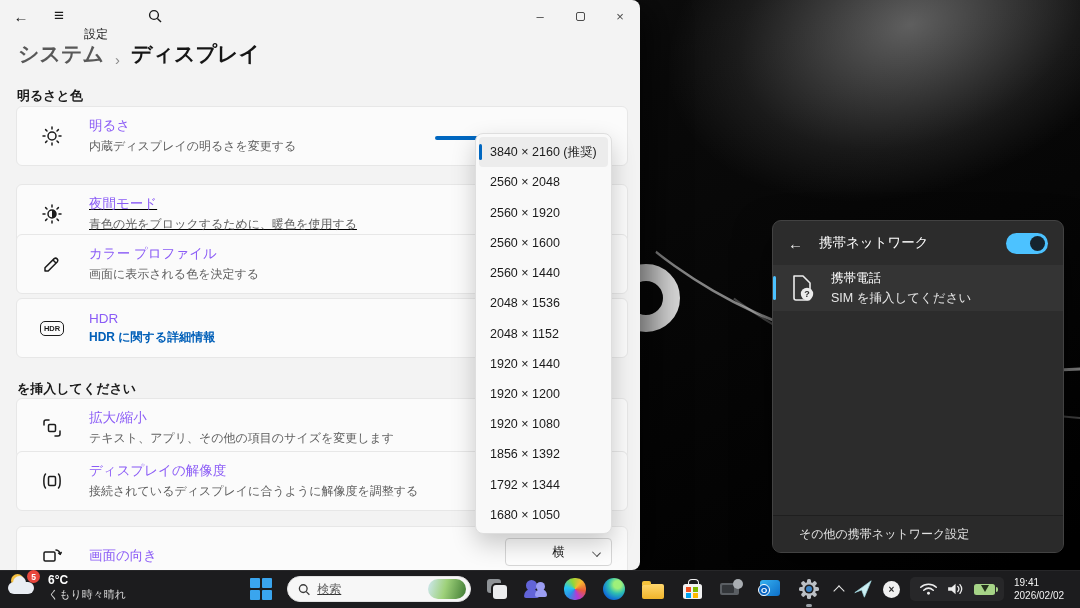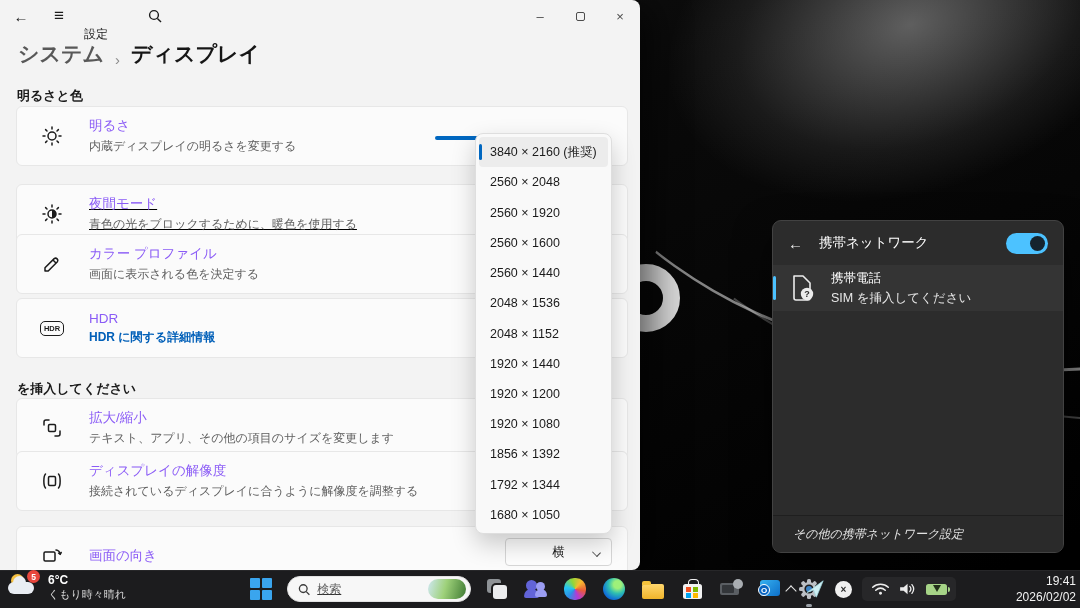--- a/index.html
+++ b/index.html
@@ -71,21 +71,21 @@
   .toggle { margin-left:auto; width:42px; height:21px; border-radius:11px; background:#4cc2ff; position:relative; }
   .toggle .knob { position:absolute; right:3px; top:3px; width:15px; height:15px; border-radius:50%; background:#15242e; }
   .sim-item { height:46px; background:#343434; display:flex; align-items:center; padding-left:17px; position:relative; }
   .sim-item::before { content:""; position:absolute; left:0; top:50%; transform:translateY(-50%);
             width:3px; height:24px; border-radius:2px; background:#4cc2ff; }
   .sim-ico { width:26px; height:30px; margin-right:15px; position:relative; }
   .sim-t1 { font-size:12.5px; color:#ffffff; }
   .sim-t2 { font-size:12.5px; color:#e8e8e8; margin-top:3px; }
   .fly-body { flex:1; background:#2c2c2c; }
   .fly-foot { height:37px; border-top:1px solid #1f1f1f; background:#2a2a2a; display:flex; align-items:center;
-            padding-left:20px; font-size:12px; color:#e3e3e3;font-style:italic; }
+            padding-left:26px; font-size:12px; color:#e3e3e3; }
 
   
   .taskbar { position:absolute; left:0; top:570px; width:1080px; height:38px; background:#1c1c1e;
              border-top:1px solid rgba(255,255,255,.05); z-index:50; }
   .weather { position:absolute; left:8px; top:573px; display:flex; align-items:center; gap:8px; z-index:51; }
   .w-ico { position:relative; width:32px; height:28px; }
   .w-sun { position:absolute; left:3px; top:1px; width:13px; height:13px; border-radius:50%; background:#f6c244; }
   .w-cloud { position:absolute; left:0; top:9px; width:26px; height:12px; border-radius:8px; background:#e9edf3; }
   .w-cloud::before { content:""; position:absolute; left:5px; top:-6px; width:13px; height:13px; border-radius:50%; background:#e9edf3; }
   .w-badge { position:absolute; right:0; top:-3px; width:13px; height:13px; border-radius:50%; background:#e8463c;
@@ -128,21 +128,21 @@
   .run-dot { position:absolute; left:50%; bottom:-4px; transform:translateX(-50%); width:6px; height:3px; border-radius:2px; background:#9aa0a6; }
 
   .tray { position:absolute; right:4px; top:570px; height:38px; display:flex; align-items:center; gap:10px; z-index:51; }
   .tray-chev { width:8px; height:8px; border-left:1.7px solid #e8e8e8; border-top:1.7px solid #e8e8e8; transform:rotate(45deg); margin-top:4px; }
   .circle-x { width:17px; height:17px; border-radius:50%; background:#f0f0f0; color:#2b2b2b; font-size:10px; font-weight:700;
               display:flex; align-items:center; justify-content:center; }
   .tray-group { display:flex; align-items:center; gap:9px; background:rgba(255,255,255,.05); border-radius:5px; padding:5px 9px; }
   .battery { position:relative; width:21px; height:11px; border-radius:2.5px; background:#a6d487; }
   .battery::after { content:""; position:absolute; right:-3px; top:3px; width:2.5px; height:5px; border-radius:0 2px 2px 0; background:#a6d487; }
   .bolt { position:absolute; left:7px; top:1px; width:0; height:0; border-left:4px solid transparent; border-right:4px solid transparent; border-top:7px solid #22301a; }
-  .clock { text-align:right; font-size:12px; color:#f2f2f2; line-height:1.35; min-width:62px;margin-left:48px; }
+  .clock { text-align:left; font-size:10px; color:#f2f2f2; line-height:1.35; min-width:62px; }
 
   svg { display:block; }
 </style>
 </head>
 <body>
 
 <div id="screen">
 
   <div class="wallpaper">
     <div class="wp-glow"></div>

